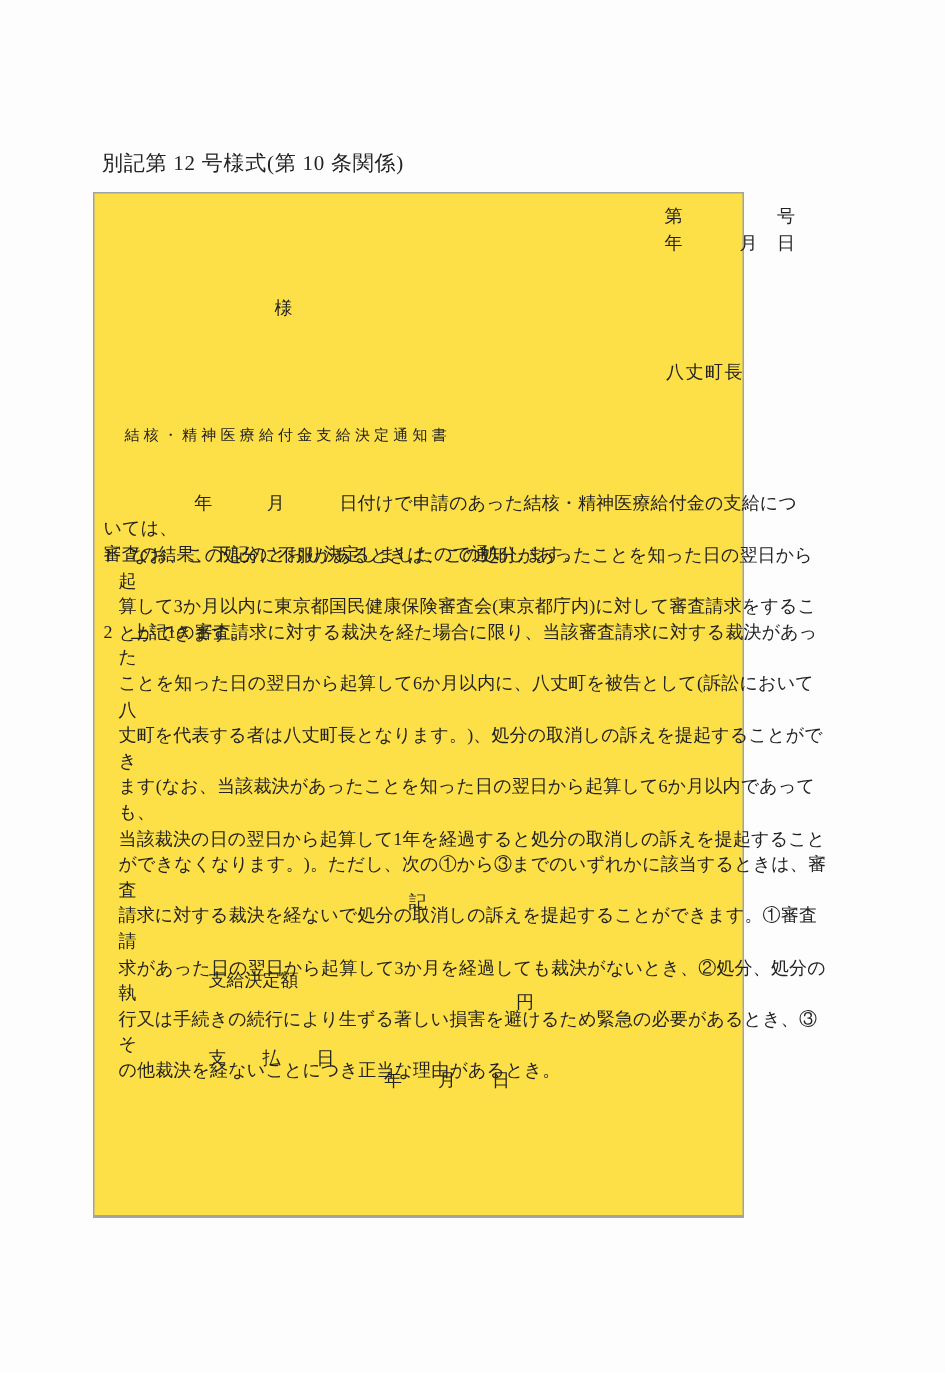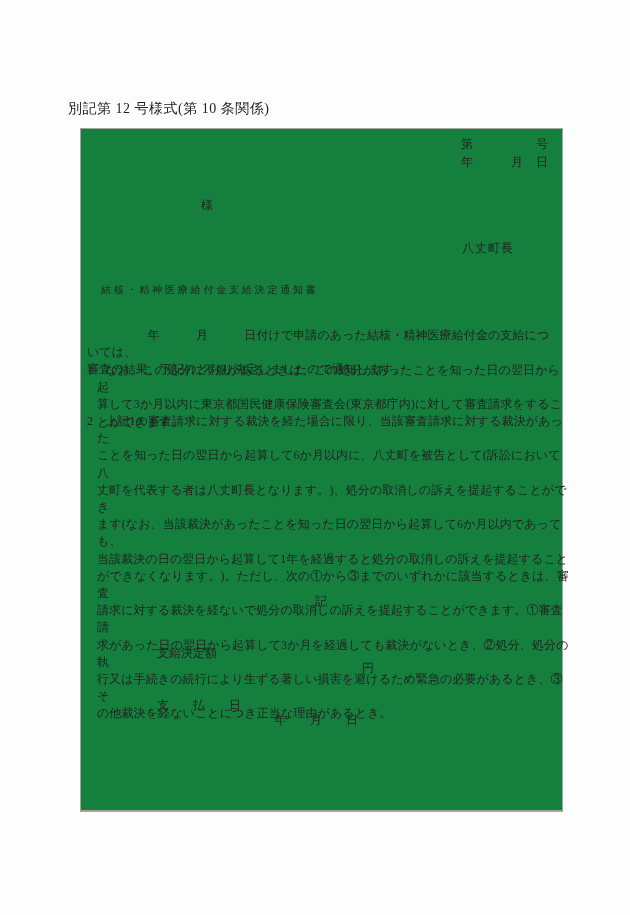--- a/index.html
+++ b/index.html
@@ -19,28 +19,28 @@
   .form-label {
     position: absolute;
     left: 68px;
     top: 100px;
     font-size: 14px;
     white-space: pre;
     letter-spacing: 0.5px;
   }
   .box {
     position: absolute;
-    left: 80px;
+    left: 62px;
     top: 128px;
-    width: 483px;
+    width: 434px;
     height: 684px;
     border: 1px solid #a3a3a3;
     border-bottom-width: 2px;
     box-sizing: border-box;
-    background: #15803d;
+    background: #fde047;
   }
   .abs { position: absolute; font-size: 12px; white-space: pre; }
   .doc-no   { left: 380px; top: 7px;   letter-spacing: 0.5px; }
   .date-ln  { left: 380px; top: 25px;  letter-spacing: 0.5px; }
   .addr     { left: 120px; top: 68px; }
   .sender   { left: 381px; top: 111px; letter-spacing: 1px; }
   .doc-title{
     left: 0; top: 154px;
     width: 100%;
     text-align: left;

